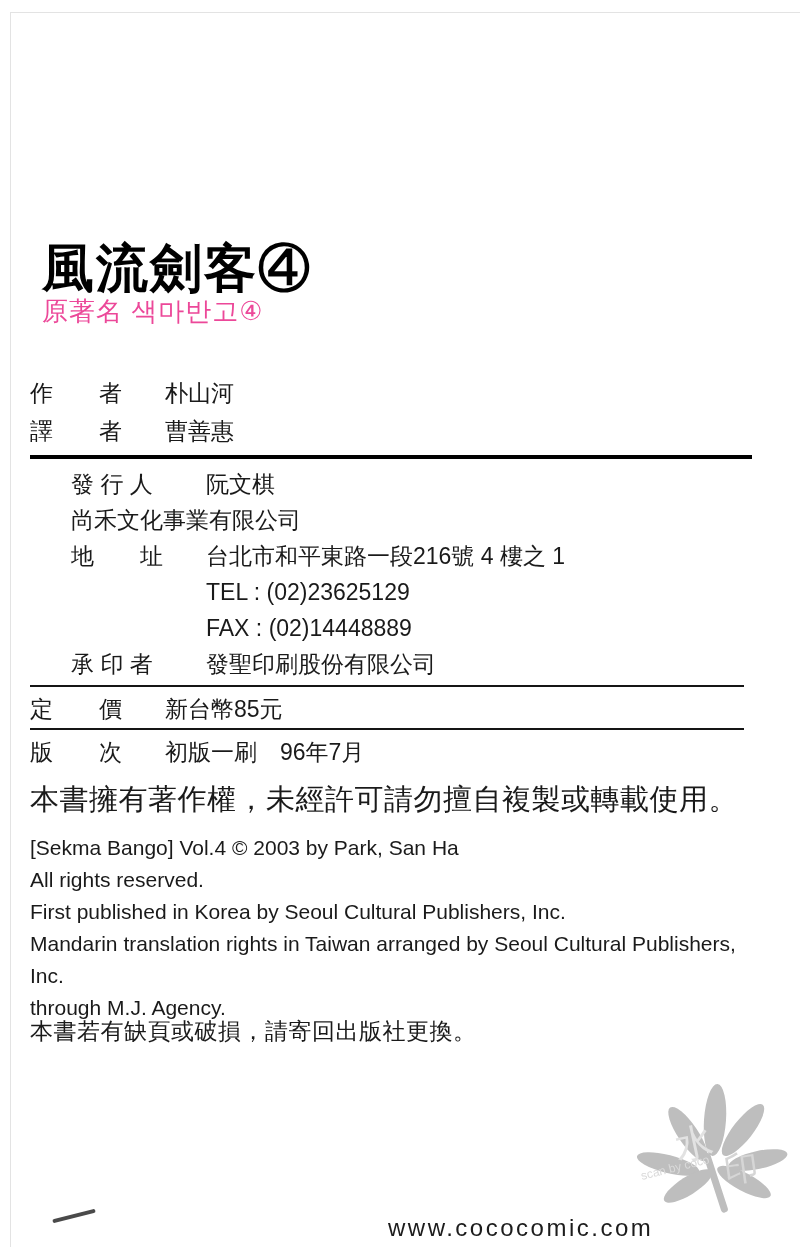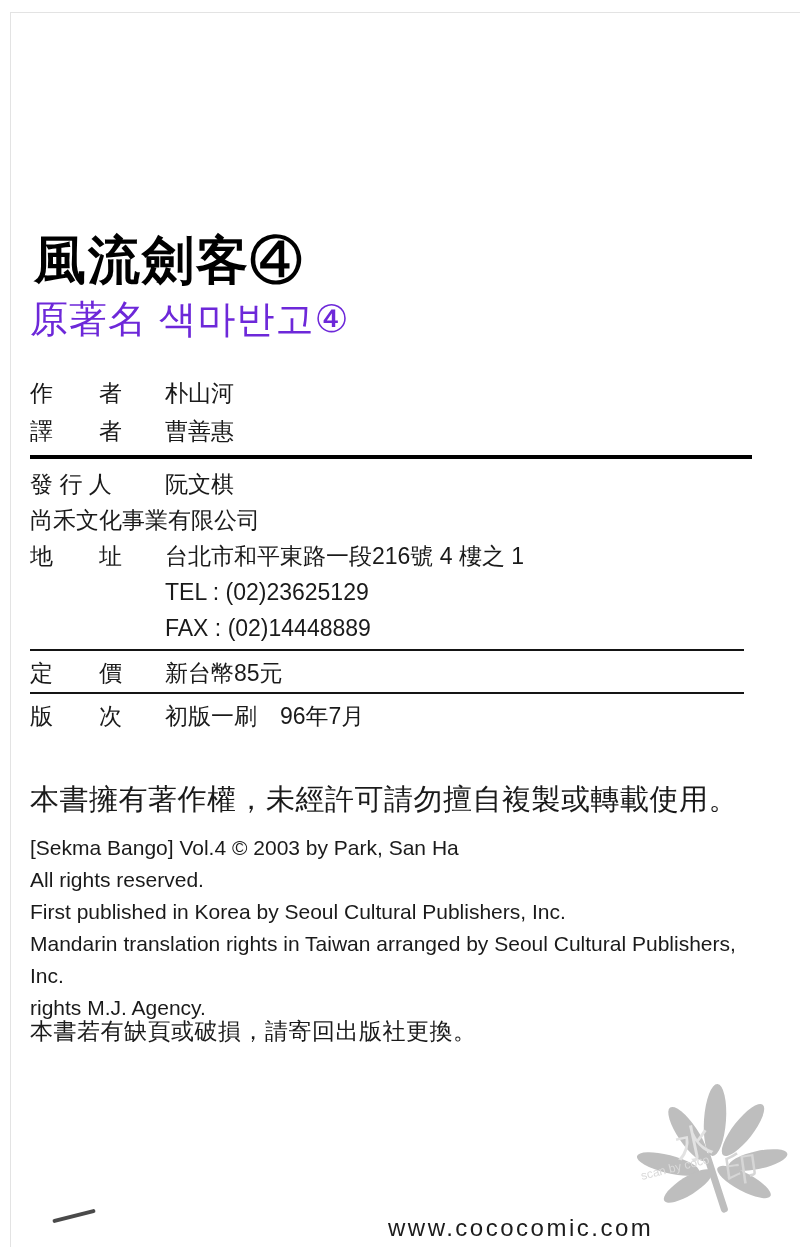--- a/index.html
+++ b/index.html
@@ -15,35 +15,35 @@
     position: absolute; top: 12px; left: 10px; right: -2px; bottom: -2px;
     border-top: 1px solid #e3e3e3;
     border-left: 1px solid #e3e3e3;
     pointer-events: none;
   }
   .page { position: absolute; inset: 0; }
 
   .title {
     position: absolute; left: 30px; top: 222px;
     font-size: 52px; font-weight: bold; color: #000;
-    letter-spacing: 2px; margin: 4px;
+    letter-spacing: 2px; margin: 12px;
     font-family: "Liberation Sans", sans-serif;
   }
   .subtitle {
-    position: absolute; left: 30px; top: 294px;
-    font-size: 38px; font-weight: 400; color: #6d28d9;
+    position: absolute; left: 42px; top: 294px;
+    font-size: 26px; font-weight: 400; color: #ec4899;
     letter-spacing: 1px;
   }
 
   .info {
     position: absolute; left: 30px; top: 374px; width: 722px;
     font-size: 23px;
   }
   .row { display: flex; align-items: center; height: 38px; justify-content: flex-end; }
-  .row.mid { height: 36px; }
+  .row.mid { height: 36px; margin-left: 41px; }
   .row.low { height: 31px; }
   .row-label { width: 135px; flex: none; white-space: pre; }
   .row-value { flex: 1; white-space: pre; }
   .rule { background: #000; }
   .rule.thick { height: 4px; margin: 5px 0 7px 0; width: 722px; }
   .rule.thin  { height: 2px; background: #151515; margin: 3px 0 7px 0; width: 714px; }
 
   .legal {
     position: absolute; left: 30px; top: 780px; width: 740px;
   }
@@ -110,39 +110,43 @@
       <span class="row-value">台北市和平東路一段216號 4 樓之 1</span>
     </div>
     <div class="row mid">
       <span class="row-label"></span>
       <span class="row-value">TEL : (02)23625129</span>
     </div>
     <div class="row mid">
       <span class="row-label"></span>
       <span class="row-value">FAX : (02)14448889</span>
     </div>
+    <div class="row mid">
+      <span class="row-label">承 印 者</span>
+      <span class="row-value">發聖印刷股份有限公司</span>
+    </div>
     <div class="rule thin"></div>
     <div class="row low">
       <span class="row-label">定　　價</span>
       <span class="row-value">新台幣85元</span>
     </div>
     <div class="rule thin"></div>
     <div class="row low">
       <span class="row-label">版　　次</span>
       <span class="row-value">初版一刷　96年7月</span>
     </div>
   </div>
 
   <div class="legal">
     <p class="zh">本書擁有著作權，未經許可請勿擅自複製或轉載使用。</p>
     <p class="en">[Sekma Bango] Vol.4 © 2003 by Park, San Ha</p>
     <p class="en">All rights reserved.</p>
     <p class="en">First published in Korea by Seoul Cultural Publishers, Inc.</p>
     <p class="en">Mandarin translation rights in Taiwan arranged by Seoul Cultural Publishers, Inc.</p>
-    <p class="en">rights M.J. Agency.</p>
+    <p class="en">through M.J. Agency.</p>
   </div>
 
   <div class="notice">本書若有缺頁或破損，請寄回出版社更換。</div>
 
   <div class="watermark">
     <svg viewBox="0 0 178 140" xmlns="http://www.w3.org/2000/svg">
       <g fill="#b7b7b7" opacity="0.9">
         <ellipse cx="89" cy="38" rx="11" ry="36" transform="rotate(4 89 38)"></ellipse>
         <ellipse cx="117" cy="48" rx="10" ry="32" transform="rotate(38 117 48)"></ellipse>
         <ellipse cx="132" cy="78" rx="9" ry="30" transform="rotate(78 132 78)"></ellipse>

